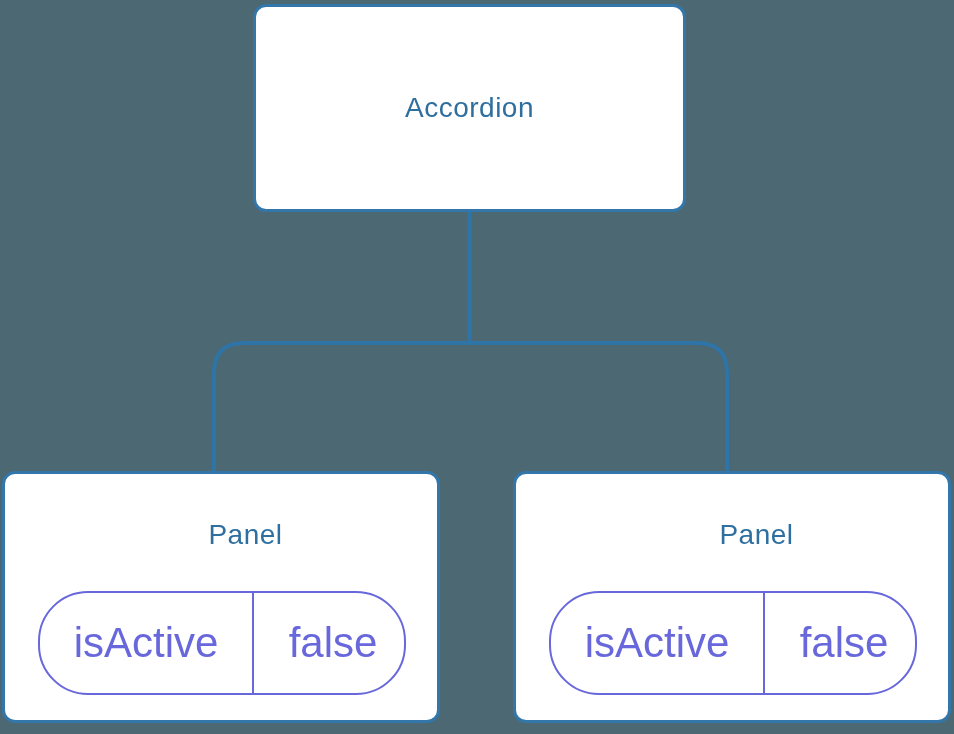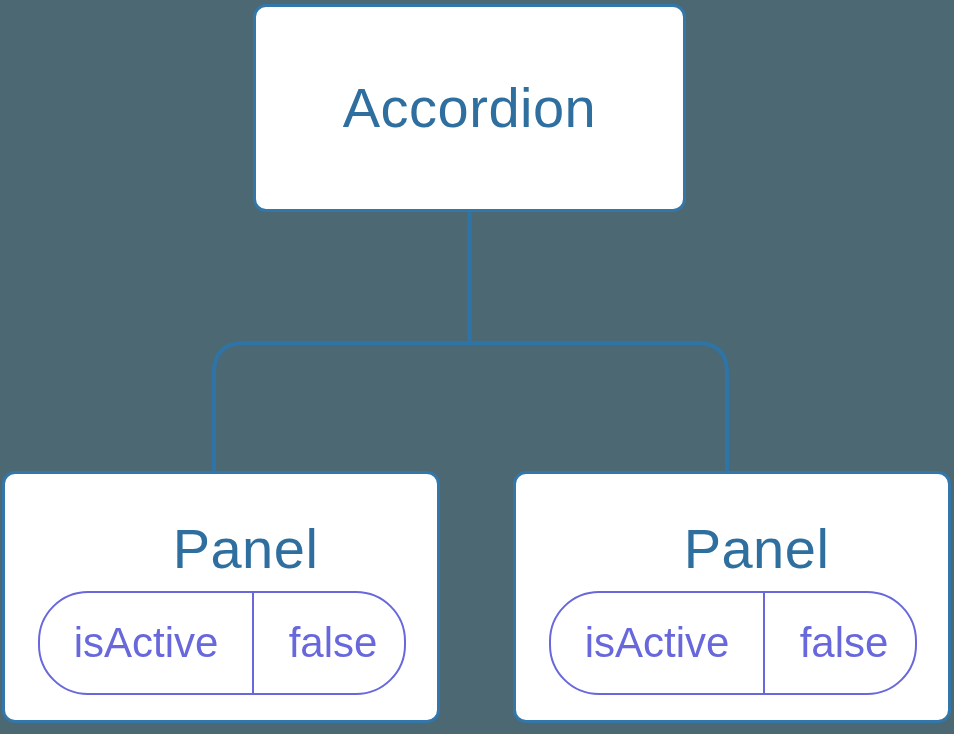--- a/index.html
+++ b/index.html
@@ -35,21 +35,21 @@
   }
   .node{
     position:absolute;
     background:var(--node-fill);
     border:3px solid var(--node-border);
     border-radius:13px;
     box-sizing:border-box;
   }
   .node-title{
     color:var(--title-text);
-    font-size:56px;
+    font-size:28px;
     font-weight:500;
     letter-spacing:0.5px;
     text-align:center;
     line-height:1;
     white-space:nowrap;
   }
   .node.root{
     display:flex;
     align-items:center;
     justify-content:center;

